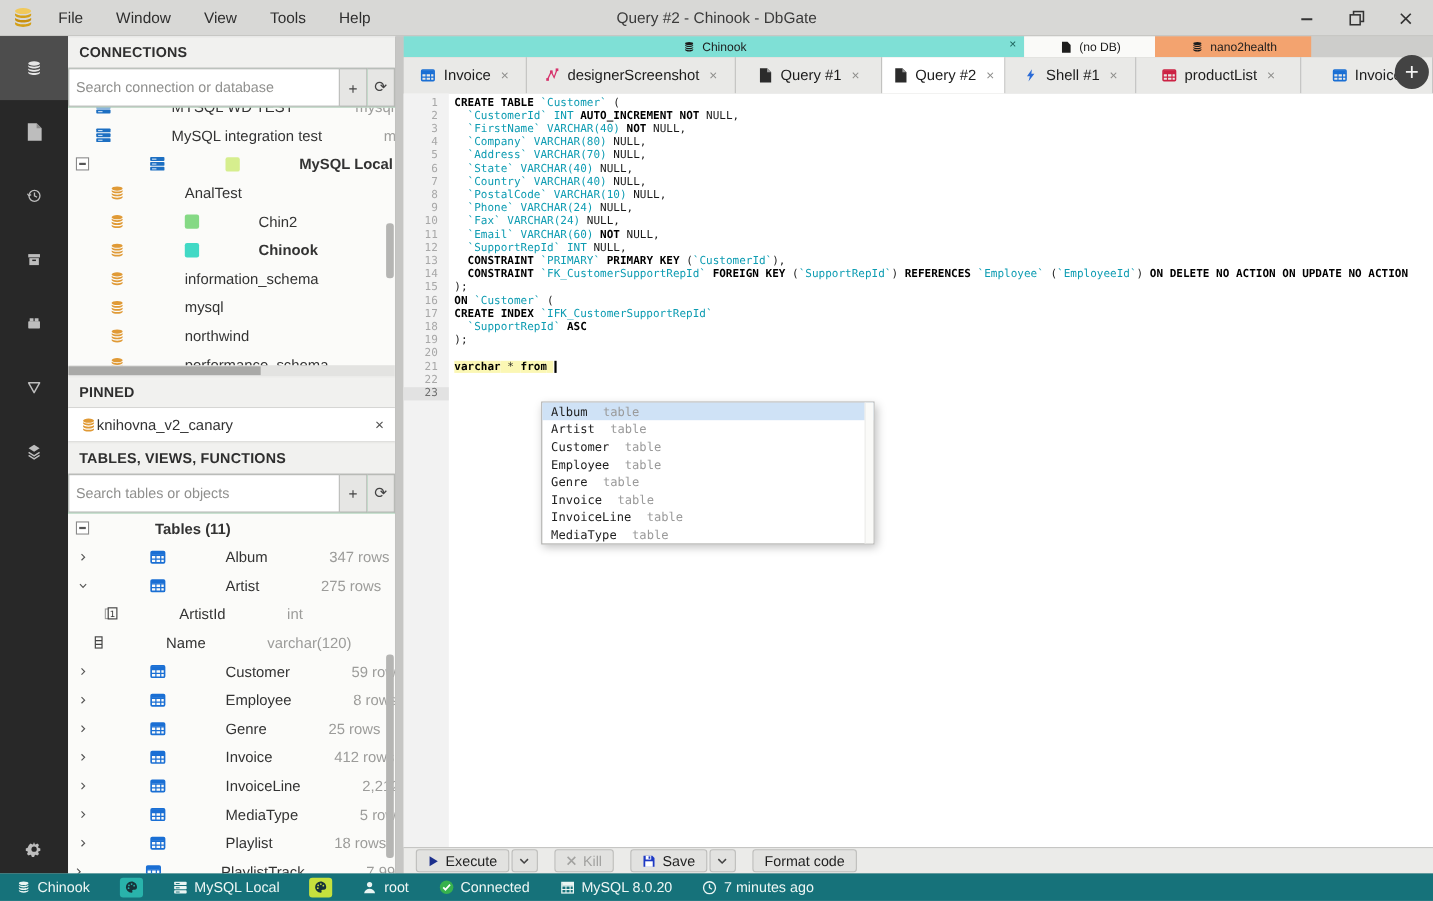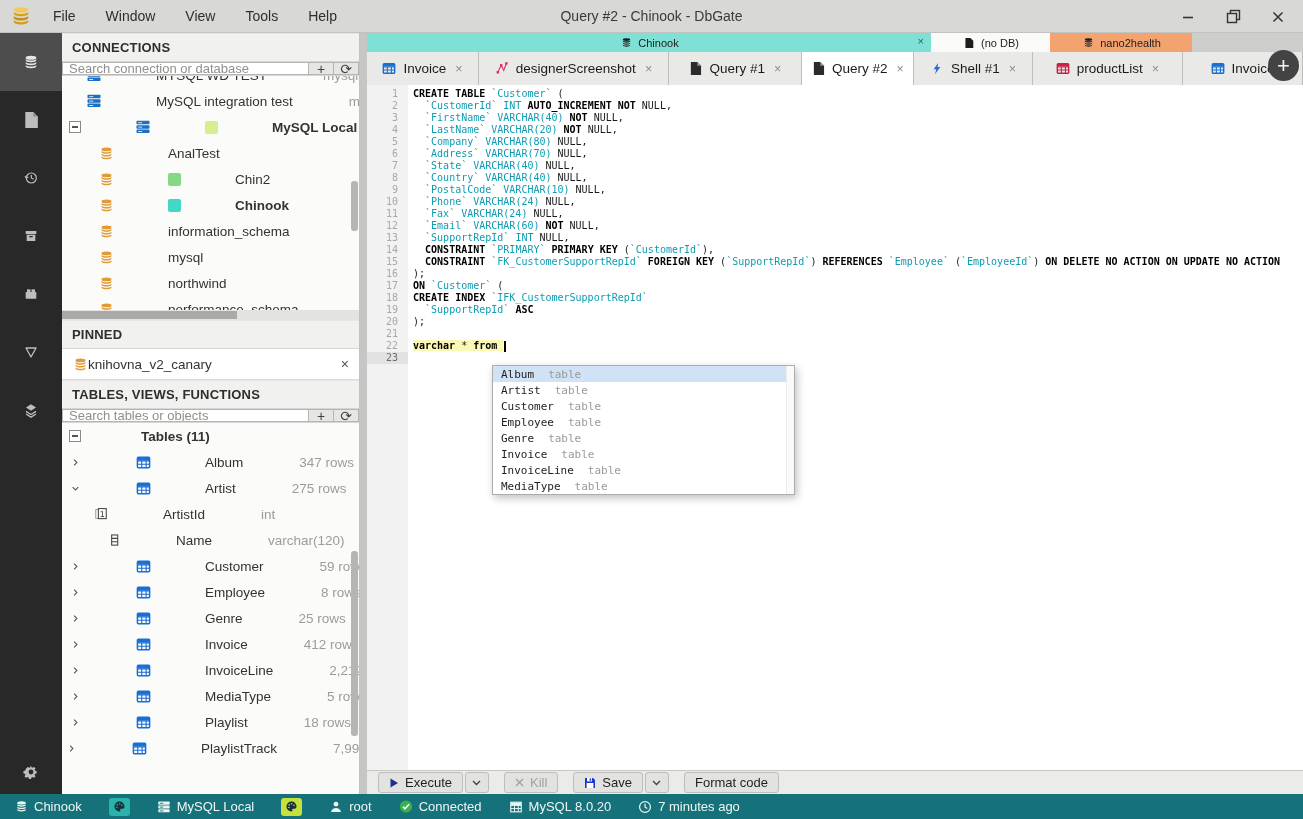--- a/index.html
+++ b/index.html
@@ -21,21 +21,21 @@
   .rail { position:absolute; top:33px; left:0; width:62px; bottom:25px; background:#282828; }
   .rail-item { width:62px; height:58px; display:flex; align-items:center; justify-content:center; }
   .rail-item.sel { background:#4d4d4d; }
   .rail-gear { position:absolute; bottom:14px; left:0; width:62px; display:flex; justify-content:center; }
 
   
   .leftpanel { position:absolute; top:33px; left:62px; width:298px; bottom:25px; background:#fbfbf9;
     display:flex; flex-direction:column; border-right:1px solid #c2c2c0; }
   .panel-header { flex:none; height:29px; background:#f1f1ef; border-top:1px solid #e6e6e4; border-bottom:1px solid #d6d6d4;
     font-size:13px; font-weight:bold; color:#2e2e2e; display:flex; align-items:center; padding-left:10px; letter-spacing:.2px; }
-  .searchrow { flex:none; height:14px; display:flex; align-items:stretch; background:#22c55e; border-bottom:1px solid #d6d6d4; }
+  .searchrow { flex:none; height:36px; display:flex; align-items:stretch; background:#22c55e; border-bottom:1px solid #d6d6d4; }
   .searchrow input { flex:1; min-width:0; border:1px solid #b5b5b3; background:#fff; font-size:13px; padding:0 6px;
     color:#333; font-family:inherit; }
   .searchrow input::placeholder { color:#8f8f8d; }
   .sq-btn { flex:none; width:25px; border:1px solid #b5b5b3; border-left:none; background:#e6e6e4; display:flex;
     align-items:center; justify-content:center; font-size:14px; color:#444; }
   .tree { position:relative; overflow:hidden; background:#fbfbf9; }
   .conn-tree { flex:none; height:244px; }
   .tables-tree { flex:1; }
   .trow { height:26px; display:flex; align-items:center; font-size:13.5px; color:#333; white-space:nowrap;gap:48px; }
   .trow .lbl { margin-left:6px; }
@@ -438,21 +438,21 @@
           <span class="icon16">
             <svg width="14" height="14" viewBox="0 0 16 16">
               <rect x="2" y="3" width="8" height="10" fill="none" stroke="#9a9a9a" stroke-width="1.1"></rect>
               <rect x="5" y="1.8" width="9" height="11.5" fill="#fbfbf9" stroke="#444" stroke-width="1.2"></rect>
               <text x="9.5" y="11" font-size="9" text-anchor="middle" fill="#333" font-family="DejaVu Sans">1</text>
             </svg>
           </span>
           <span class="lbl">ArtistId</span>
           <span class="suffix">int</span>
         </div>
-        <div class="trow" style="padding-left: 19px; margin-left: 25px;">
+        <div class="trow" style="padding-left: 19px;">
           <span class="icon16">
             <svg width="13" height="14" viewBox="0 0 16 16">
               <rect x="4.5" y="1.8" width="7.5" height="12.5" fill="none" stroke="#444" stroke-width="1.3"></rect>
               <path d="M4.5 6h7.5M4.5 10.2h7.5" stroke="#444" stroke-width="1.3"></path>
             </svg>
           </span>
           <span class="lbl">Name</span>
           <span class="suffix">varchar(120)</span>
         </div>
         <div class="trow" style="padding-left: 8px;">
@@ -724,21 +724,20 @@
           <div>19</div>
           <div>20</div>
           <div>21</div>
           <div>22</div>
           <div class="active">23</div>
         </div>
       <div class="code" id="codeArea">
         <div class="cline"><span class="sk">CREATE TABLE</span><span> </span><span class="st">`Customer`</span><span> (</span></div>
           <div class="cline"><span>  </span><span class="st">`CustomerId`</span><span> </span><span class="st">INT</span><span> </span><span class="sk">AUTO_INCREMENT</span><span> </span><span class="sk">NOT</span><span> NULL,</span></div>
           <div class="cline"><span>  </span><span class="st">`FirstName`</span><span> </span><span class="st">VARCHAR(40)</span><span> </span><span class="sk">NOT</span><span> NULL,</span></div>
-          <div class="cline"><span>  </span><span class="st">`LastName`</span><span> </span><span class="st">VARCHAR(20)</span><span> </span><span class="sk">NOT</span><span> NULL,</span></div>
           <div class="cline"><span>  </span><span class="st">`Company`</span><span> </span><span class="st">VARCHAR(80)</span><span> NULL,</span></div>
           <div class="cline"><span>  </span><span class="st">`Address`</span><span> </span><span class="st">VARCHAR(70)</span><span> NULL,</span></div>
           <div class="cline"><span>  </span><span class="st">`State`</span><span> </span><span class="st">VARCHAR(40)</span><span> NULL,</span></div>
           <div class="cline"><span>  </span><span class="st">`Country`</span><span> </span><span class="st">VARCHAR(40)</span><span> NULL,</span></div>
           <div class="cline"><span>  </span><span class="st">`PostalCode`</span><span> </span><span class="st">VARCHAR(10)</span><span> NULL,</span></div>
           <div class="cline"><span>  </span><span class="st">`Phone`</span><span> </span><span class="st">VARCHAR(24)</span><span> NULL,</span></div>
           <div class="cline"><span>  </span><span class="st">`Fax`</span><span> </span><span class="st">VARCHAR(24)</span><span> NULL,</span></div>
           <div class="cline"><span>  </span><span class="st">`Email`</span><span> </span><span class="st">VARCHAR(60)</span><span> </span><span class="sk">NOT</span><span> NULL,</span></div>
           <div class="cline"><span>  </span><span class="st">`SupportRepId`</span><span> </span><span class="st">INT</span><span> NULL,</span></div>
           <div class="cline"><span>  </span><span class="sk">CONSTRAINT</span><span> </span><span class="st">`PRIMARY`</span><span> </span><span class="sk">PRIMARY KEY</span><span> (</span><span class="st">`CustomerId`</span><span>),</span></div>

